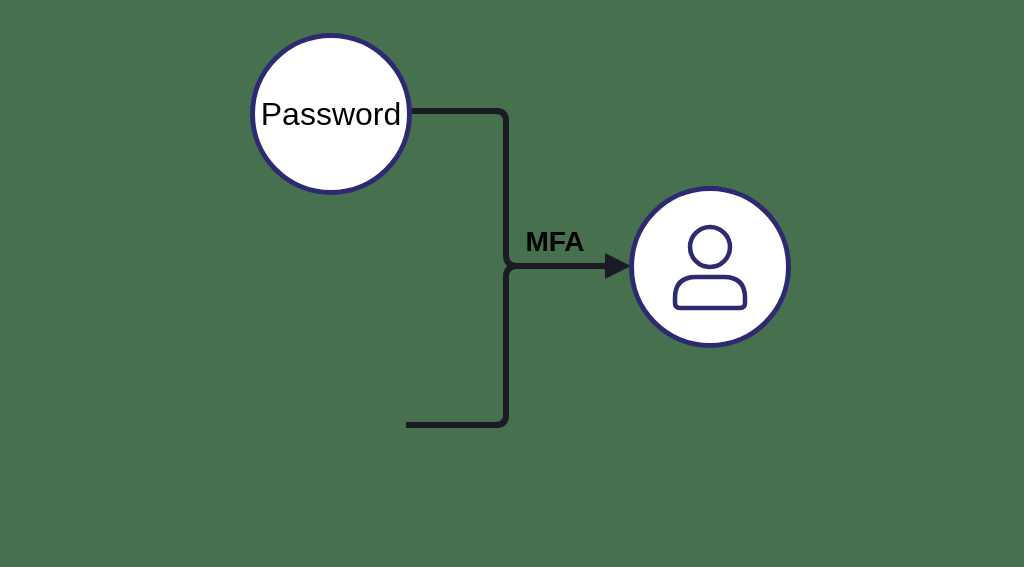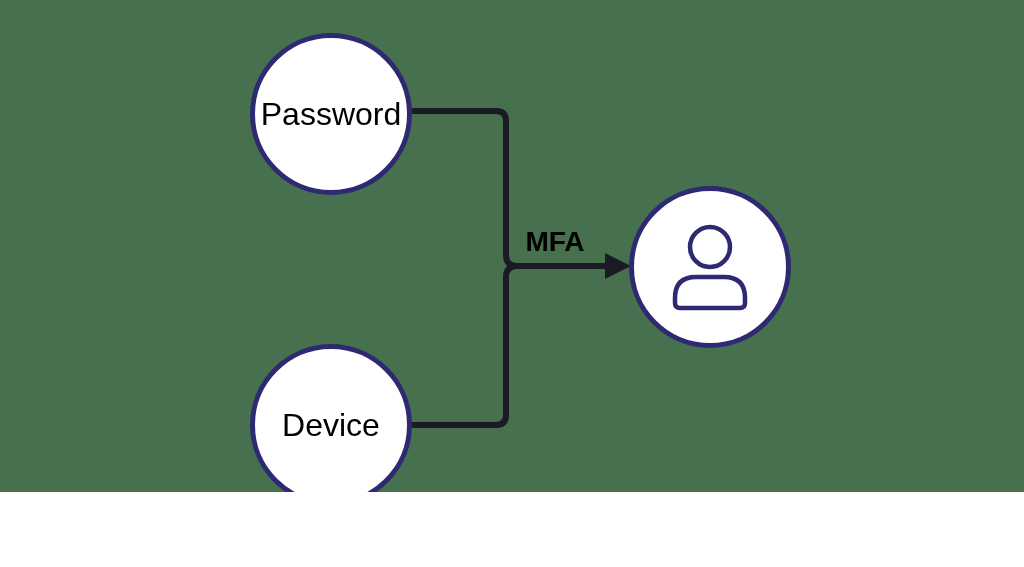--- a/index.html
+++ b/index.html
@@ -2,21 +2,21 @@
 <html><head>
 <meta charset="utf-8">
 <style>
   html, body {
     margin: 0;
     padding: 0;
   }
   .canvas {
     position: relative;
     width: 1024px;
-    height: 492px;
+    height: 567px;
     background: #47704e;
     overflow: hidden;
     font-family: "Liberation Sans", sans-serif;
   }
   .edges-layer {
     position: absolute;
     inset: 0;
     width: 1024px;
     height: 567px;
   }
@@ -69,23 +69,20 @@
     <path class="edge" d="M 406 111 L 496 111 Q 506 111 506 121 L 506 255 Q 506 266 517 266" stroke="#1b1b25"></path>
     <path class="edge" d="M 406 425 L 496 425 Q 506 425 506 415 L 506 277 Q 506 266 517 266" stroke="#1b1b25"></path>
     <path class="edge" d="M 512 266 L 607 266" stroke="#1b1b25"></path>
     <polygon points="605,253 631,266 605,279" fill="#1b1b25"></polygon>
   </svg>
 
   <div class="node node-password">
     <span class="node-label">Password</span>
   </div>
 
-  <div class="node node-device">
-    <span class="node-label">Device</span>
-  </div>
 
   <div class="node node-user">
     <svg class="person-icon" width="152" height="152" viewBox="0 0 152 152" xmlns="http://www.w3.org/2000/svg">
       <circle cx="76" cy="56" r="20" fill="#ffffff" stroke="#2e2a72" stroke-width="4.5"></circle>
       <path d="M 41 112 Q 41 117 46 117 L 106 117 Q 111 117 111 112 L 111 107 Q 111 86 90 86 L 62 86 Q 41 86 41 107 Z" fill="#ffffff" stroke="#2e2a72" stroke-width="4.5" stroke-linejoin="round"></path>
     </svg>
   </div>
 
   <span class="edge-label">MFA</span>
 

